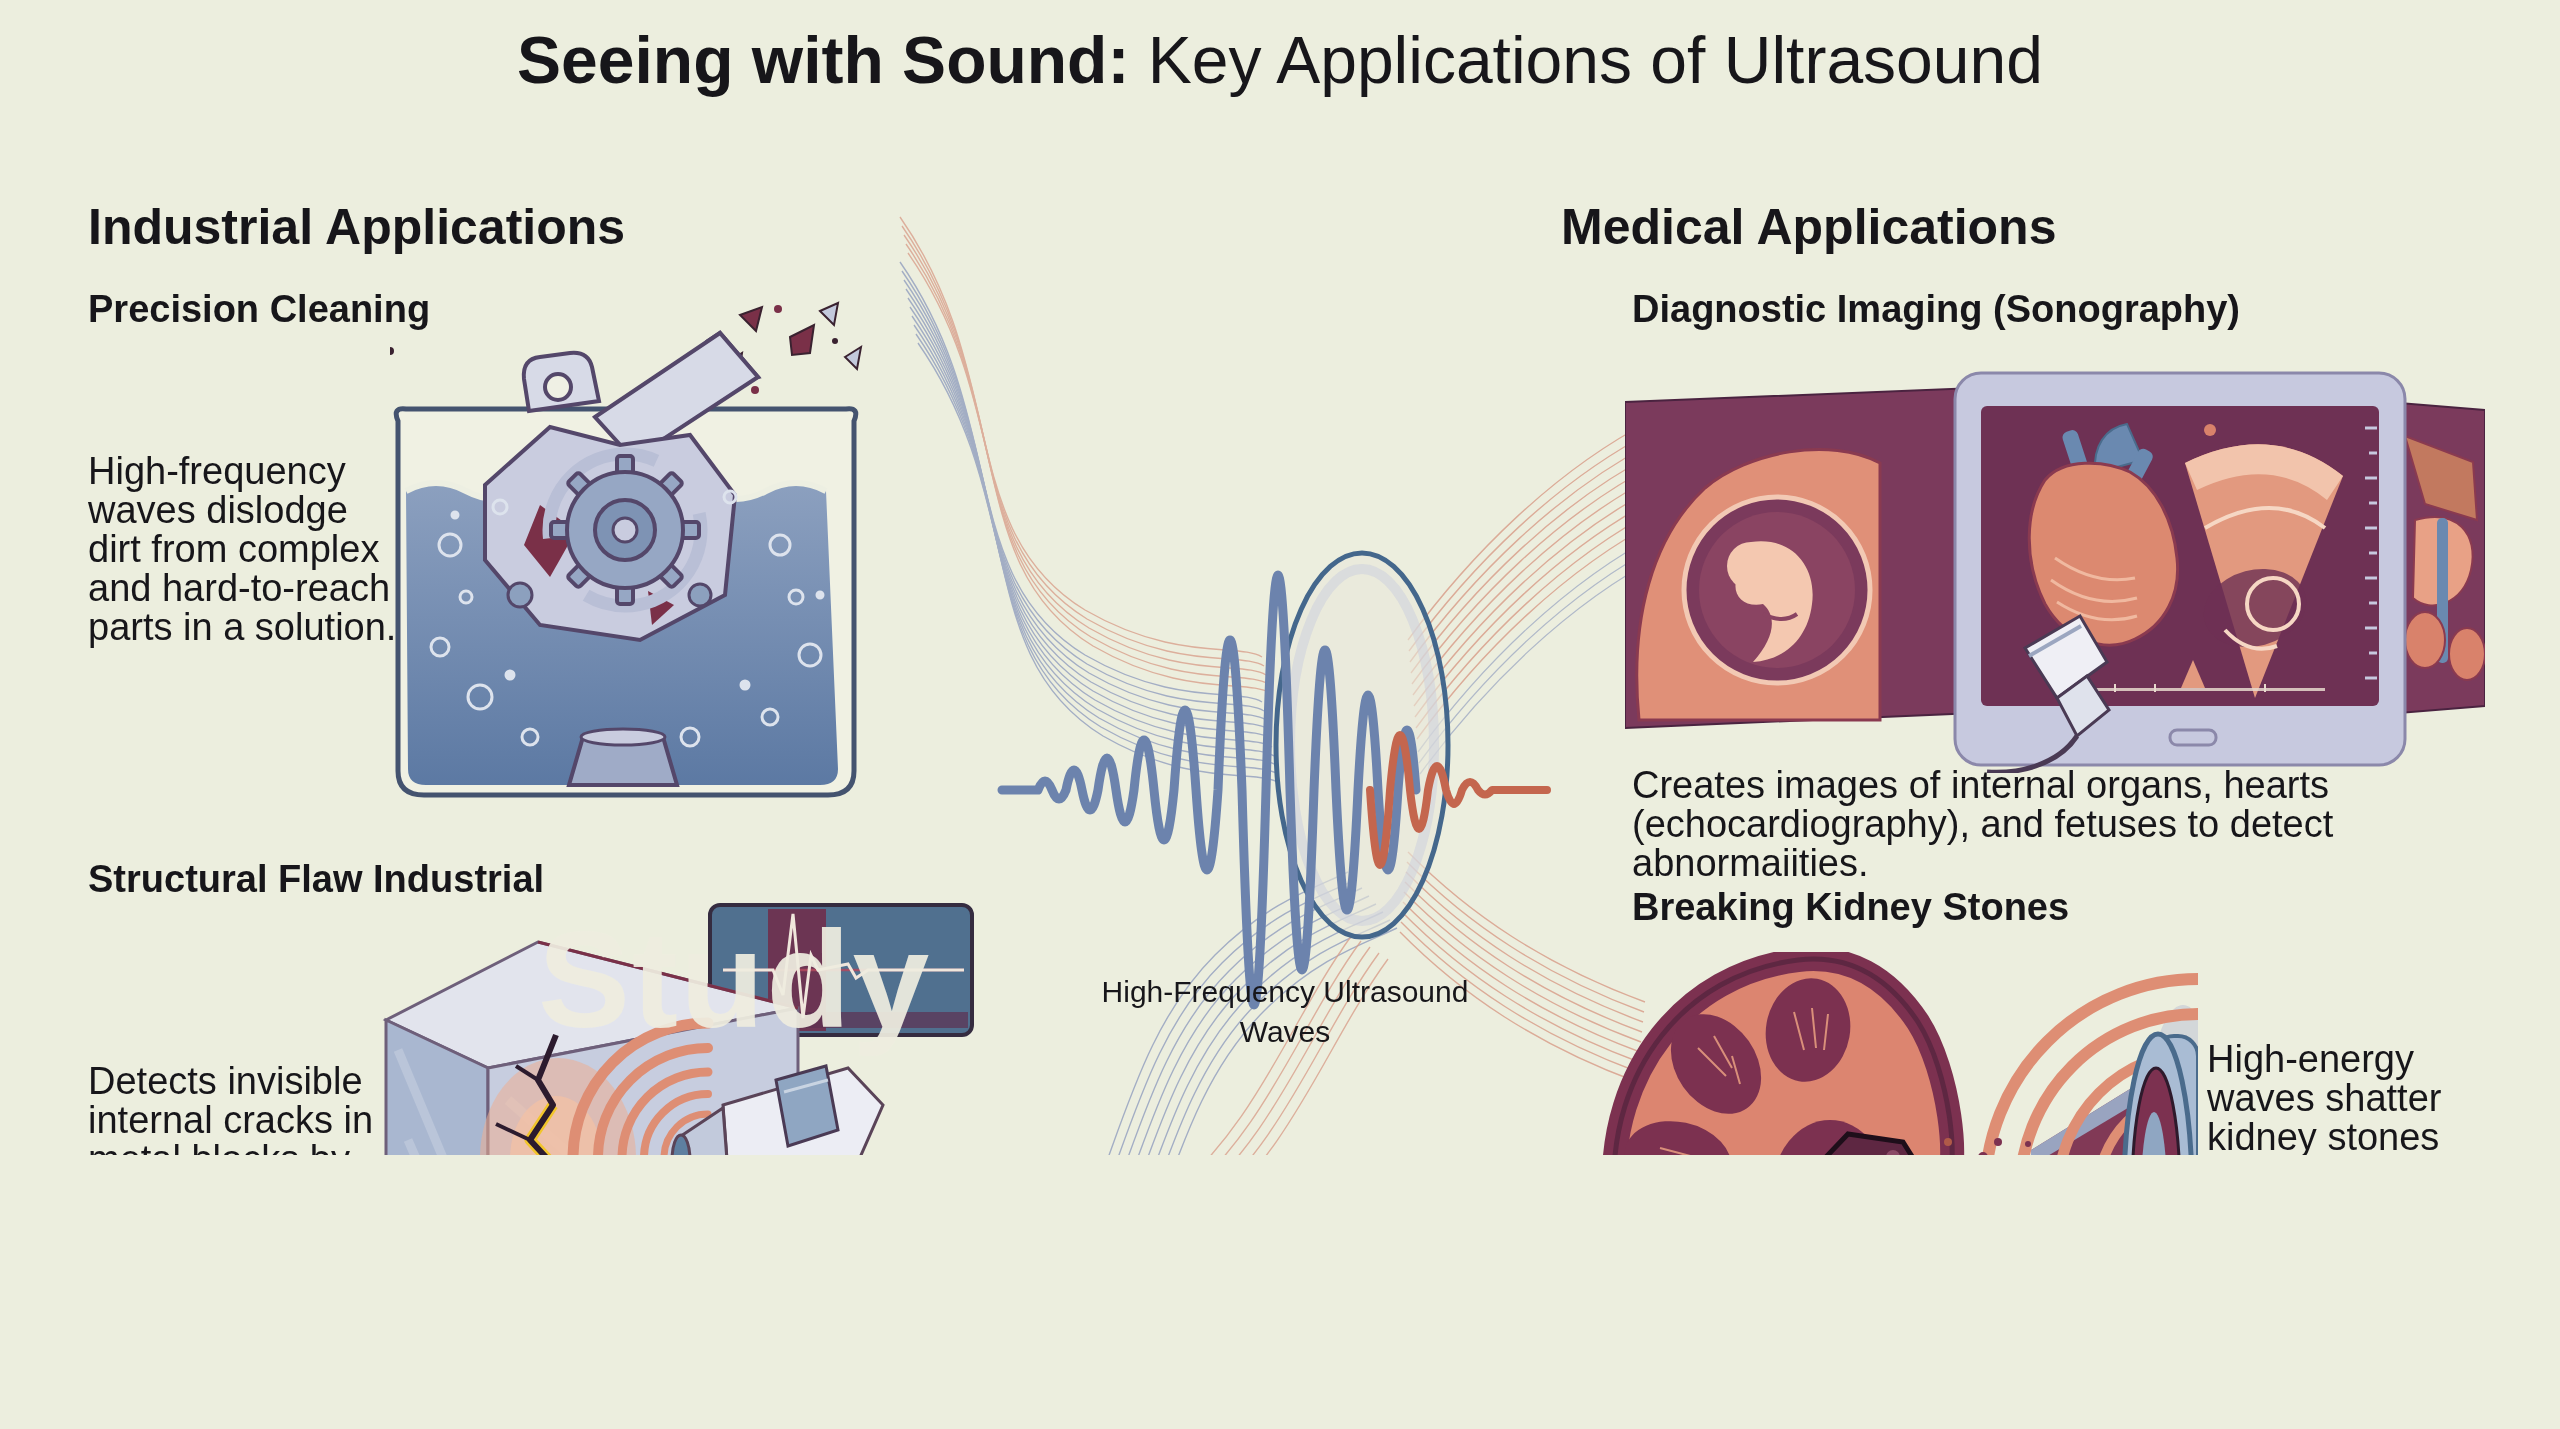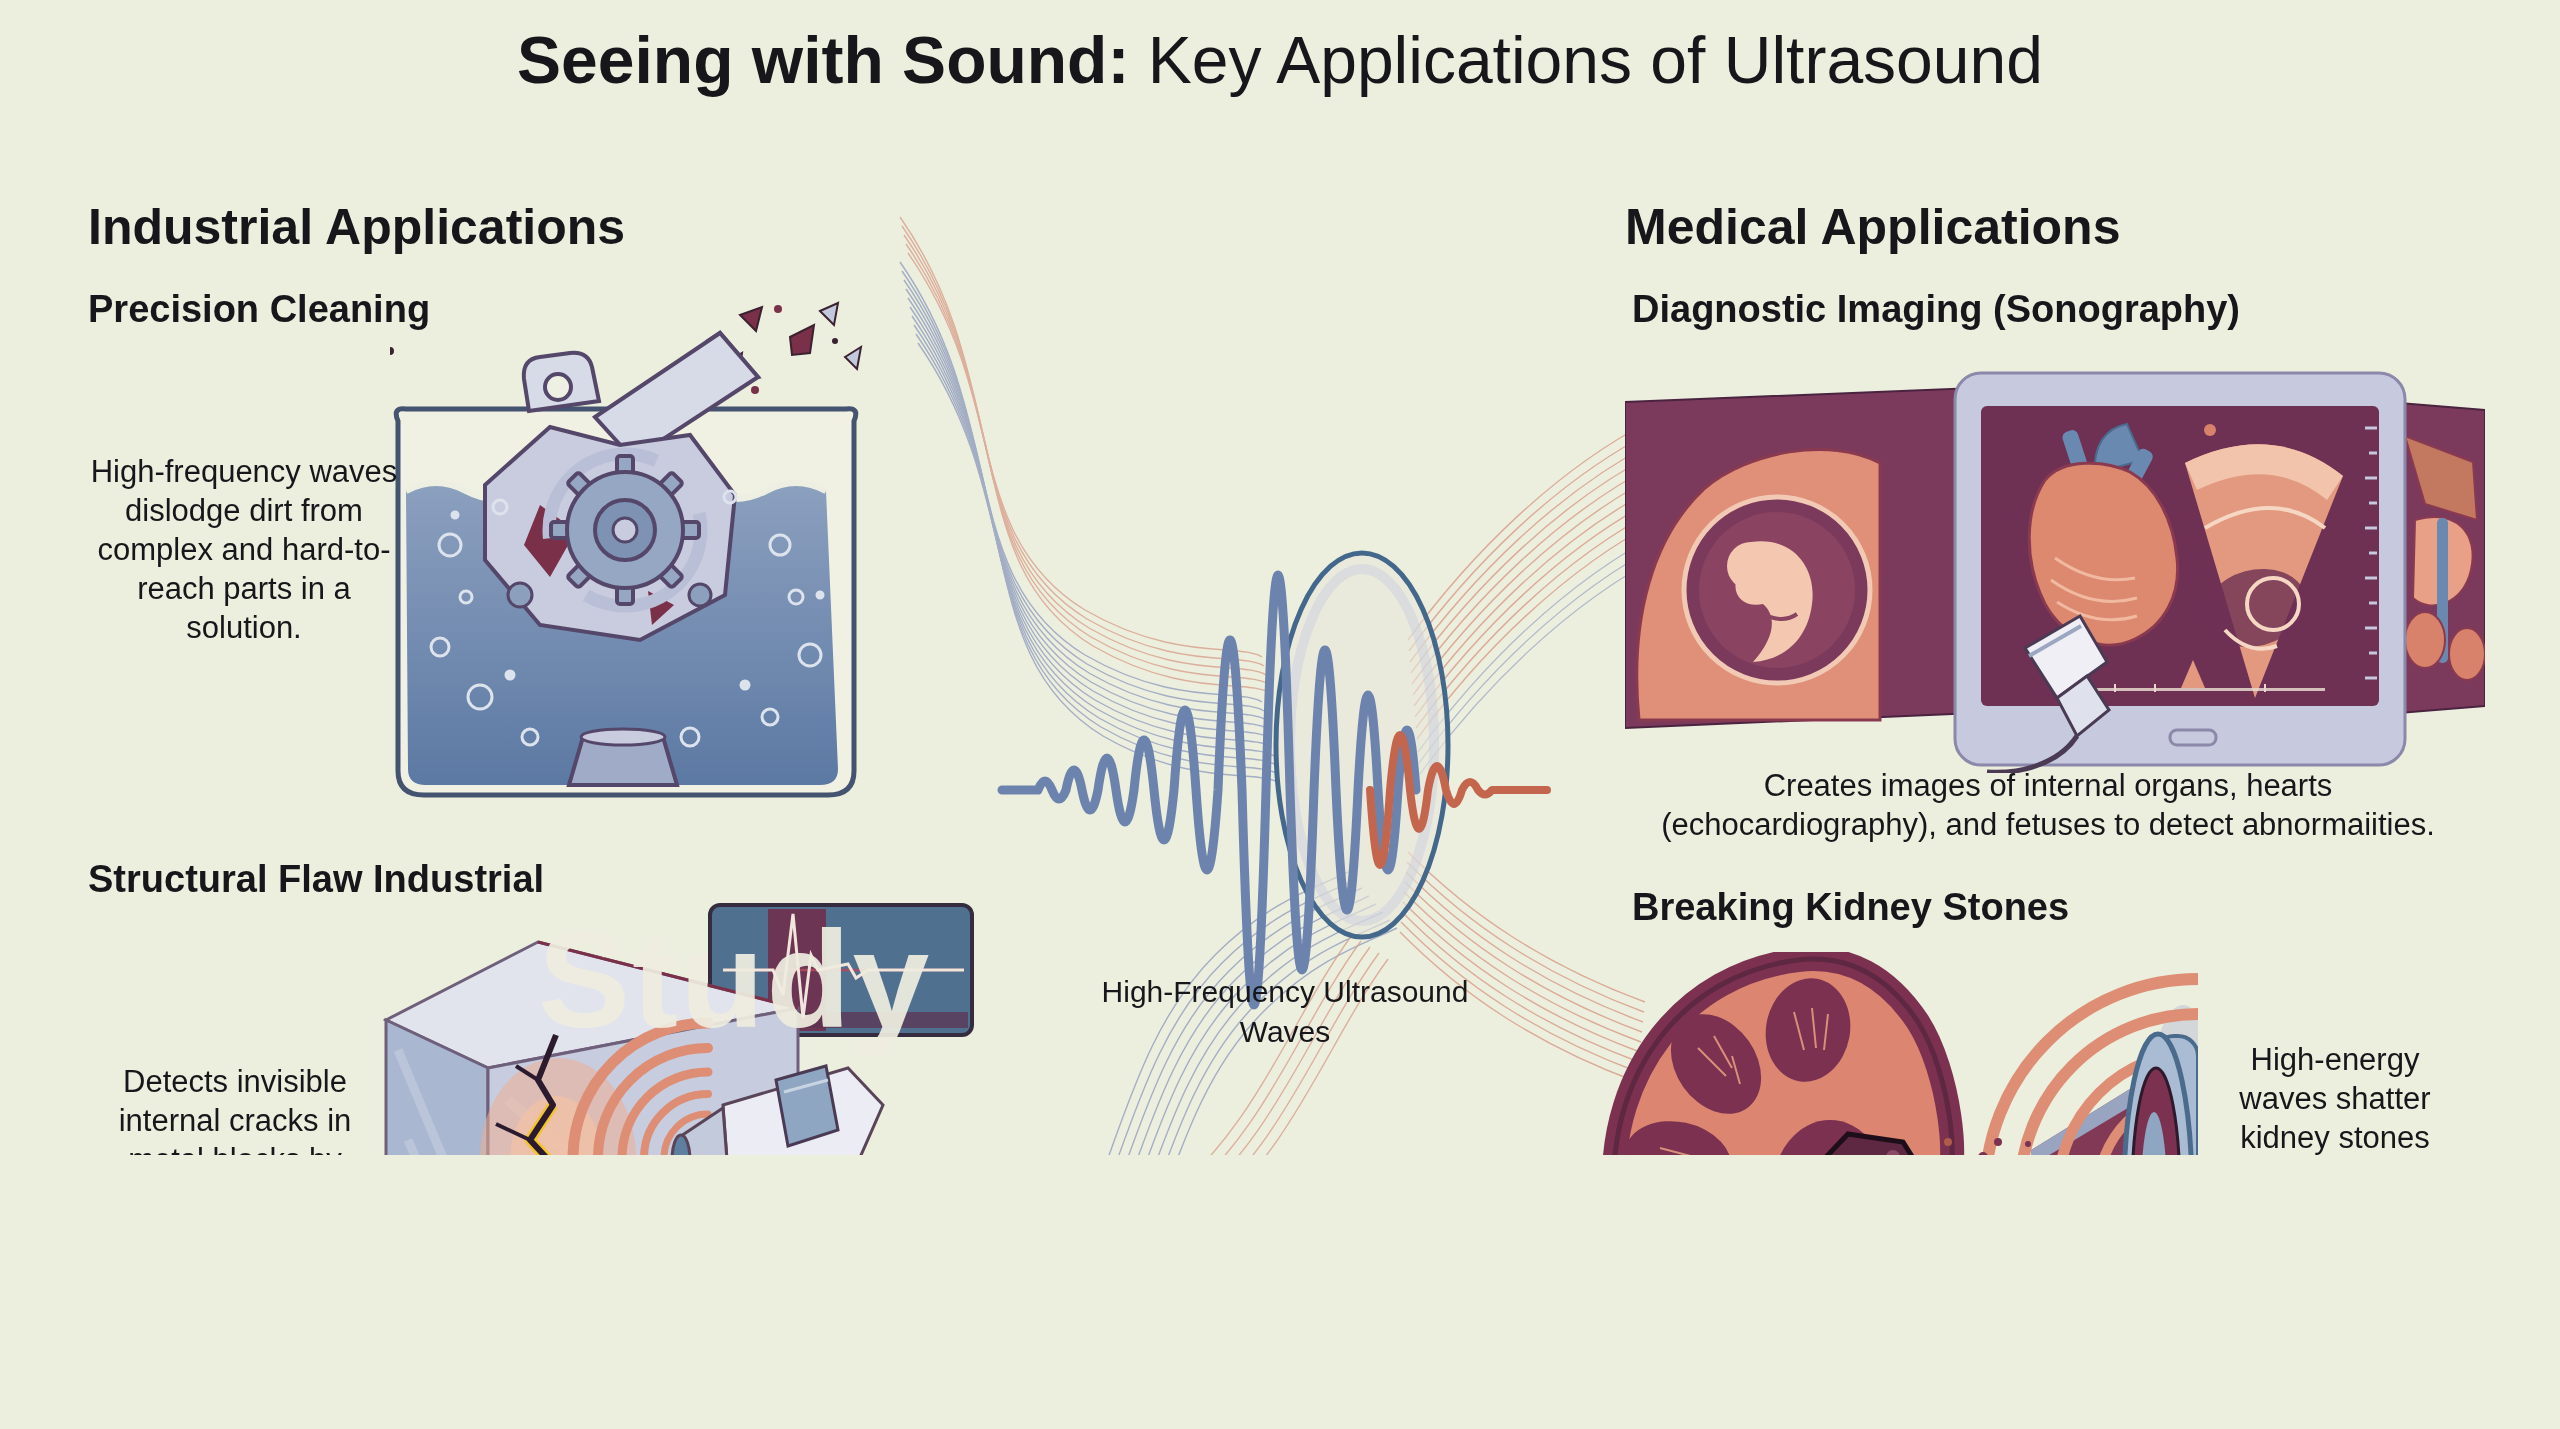--- a/index.html
+++ b/index.html
@@ -5,21 +5,21 @@
   html,body{margin:0;padding:0;background:#ECEEDE;}
   #canvas{position:relative;width:2560px;height:1155px;background:#ECEEDE;overflow:hidden;
           font-family:"Liberation Sans", sans-serif;color:#17161A;}
   .abs{position:absolute;}
   svg{display:block;}
   .title{left:0;top:22px;width:2560px;text-align:center;font-size:66px;font-weight:400;
          letter-spacing:0px;z-index:6;}
   .title b{font-weight:700;}
   .sec-head{font-size:50px;font-weight:700;z-index:6;}
   .sub-head{font-size:38px;font-weight:700;z-index:6;}
-  .body-txt{font-size:31px;line-height:39px;font-weight:400;z-index:6;text-align:center;}
+  .body-txt{font-size:38px;line-height:39px;font-weight:400;z-index:6;}
   .wave-label{left:1100px;top:972px;width:370px;text-align:center;font-size:30px;line-height:40px;
               font-weight:500;z-index:6;}
   .study-mark{left:538px;top:900px;font-size:138px;font-weight:700;color:#EFEDE0;opacity:.93;
               letter-spacing:2px;z-index:5;}
   .badge{left:2140px;top:1346px;width:420px;height:83px;background:#E9C520;z-index:7;
          display:flex;align-items:center;justify-content:center;}
   .badge span{font-size:56px;font-weight:800;letter-spacing:-1px;color:#5C2136;}
   .illus{z-index:2;}
   .bg{left:0;top:0;z-index:1;}
 </style>
@@ -415,21 +415,21 @@
     <b>Seeing with Sound:</b><span> Key Applications of Ultrasound</span>
   </div>
 
   <div class="abs sec-head" style="left:88px;top:198px;">Industrial Applications</div>
   <div class="abs sub-head" style="left:88px;top:288px;">Precision Cleaning</div>
   <div class="abs body-txt" style="left:88px;top:452px;width:312px;">High-frequency waves dislodge dirt from complex and hard-to-reach parts in a solution.</div>
 
   <div class="abs sub-head" style="left:88px;top:858px;">Structural Flaw Industrial</div>
   <div class="abs body-txt" style="left:88px;top:1042px;width:294px;margin-top:20px;">Detects invisible internal cracks in metal blocks by reflecting sound waves off defects.</div>
 
-  <div class="abs sec-head" style="left:1625px;top:198px;text-align:right;">Medical Applications</div>
+  <div class="abs sec-head" style="left:1561px;top:198px;text-align:right;">Medical Applications</div>
   <div class="abs sub-head" style="left:1632px;top:288px;">Diagnostic Imaging (Sonography)</div>
   <div class="abs body-txt" style="left:1632px;top:766px;width:832px;">Creates images of internal organs, hearts (echocardiography), and fetuses to detect abnormaiities.</div>
 
   <div class="abs sub-head" style="left:1632px;top:886px;">Breaking Kidney Stones</div>
   <div class="abs body-txt" style="left:2207px;top:1040px;width:256px;">High-energy waves shatter kidney stones stones into fine grains that can be passed naturally.</div>
 
   <div class="abs wave-label">High-Frequency Ultrasound Waves</div>
 
   <div class="abs badge">
     <span>Studyless.in</span>

